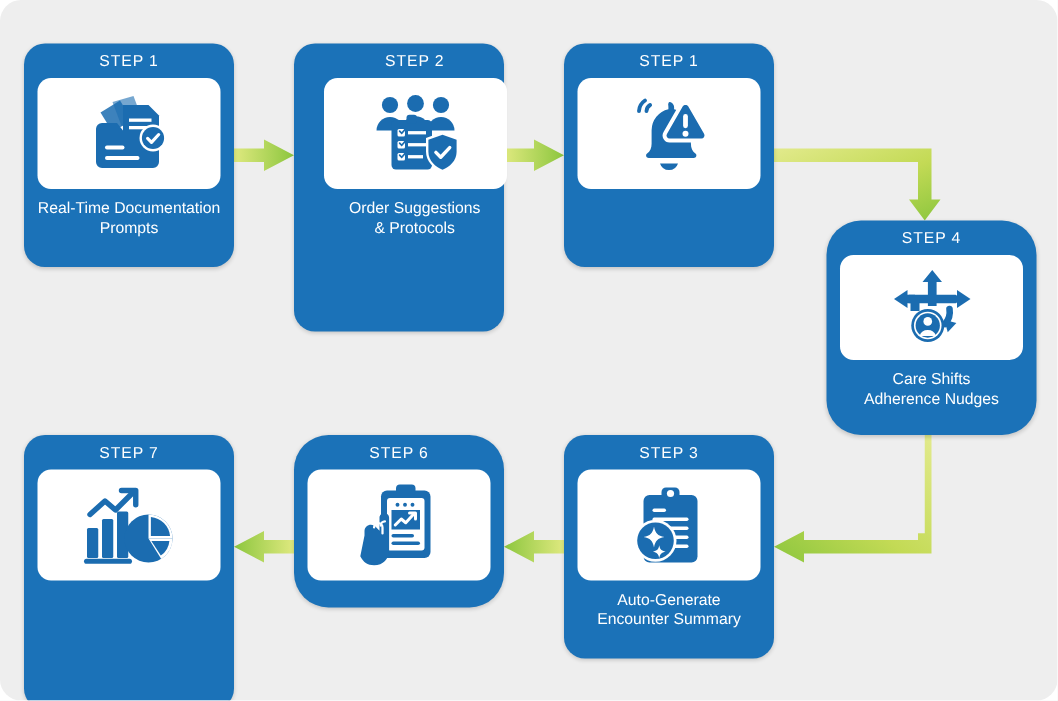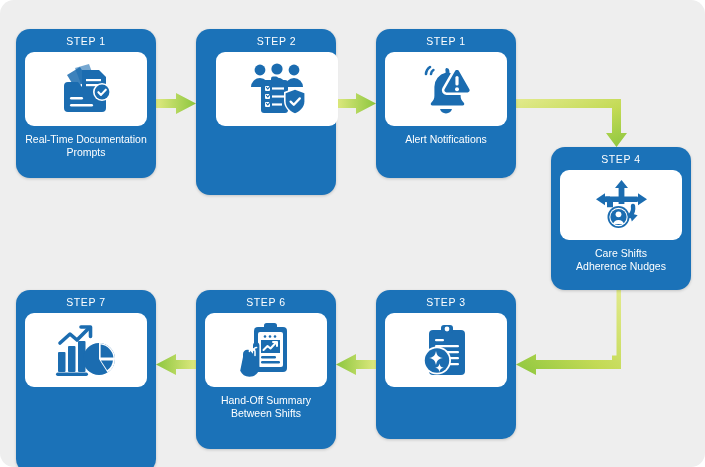--- a/index.html
+++ b/index.html
@@ -60,27 +60,27 @@
     font-size: 10.5px;
     line-height: 1.32;
     text-align: center;
     padding: 7px 6px 0 6px;
     white-space: pre-line;
     user-select: none;
   }
 
   
   #card-1 { left: 16px;  top: 29px;  width: 140px; height: 149px; }
-  #card-2 { left: 196px; top: 29px;  width: 140px; height: 166px; padding-left: 21px; }
+  #card-2 { left: 196px; top: 29px;  width: 140px; height: 192px; padding-left: 21px; }
   #card-3 { left: 376px; top: 29px;  width: 140px; height: 149px; }
   
-  #card-4 { left: 551px; top: 147px; width: 140px; height: 143px; }
+  #card-4 { left: 551px; top: 147px; width: 140px; height: 143px; border-radius: 23px; }
   
   #card-5 { left: 376px; top: 290px; width: 140px; height: 149px; }
-  #card-6 { left: 196px; top: 290px; width: 140px; height: 159px; }
+  #card-6 { left: 196px; top: 290px; width: 140px; height: 115px; border-radius: 23px; }
   #card-7 { left: 16px;  top: 290px; width: 140px; height: 183px; }
 
   #card-1 .icon-plate,
   #card-2 .icon-plate,
   #card-3 .icon-plate,
   #card-5 .icon-plate,
   #card-6 .icon-plate,
   #card-7 .icon-plate { width: 122px; height: 74px; }
   #card-4 .icon-plate { width: 122px; height: 70px; }
 
@@ -196,41 +196,42 @@
           <path d="M19.4 27.4 l1.4 1.5 l2.6 -3" stroke="#1b6cb0" stroke-width="1.1" fill="none" stroke-linecap="round"></path>
           <path d="M19.4 35.4 l1.4 1.5 l2.6 -3" stroke="#1b6cb0" stroke-width="1.1" fill="none" stroke-linecap="round"></path>
           <path d="M19.4 43.4 l1.4 1.5 l2.6 -3" stroke="#1b6cb0" stroke-width="1.1" fill="none" stroke-linecap="round"></path>
 
           <path d="M37 32 l11 -4 l11 4 v9 c0 7 -5.5 11.5 -11 13.6 C42.5 52.5 37 48 37 41 Z" fill="#ffffff"></path>
           <path d="M38.6 33.2 l9.4 -3.4 l9.4 3.4 v8 c0 6.1 -4.7 10.1 -9.4 12 c-4.7 -1.9 -9.4 -5.9 -9.4 -12 Z" fill="#1b6cb0"></path>
           <path d="M43.6 41.6 l3.2 3.2 l6 -6.4" stroke="#ffffff" stroke-width="2.3" fill="none" stroke-linecap="round" stroke-linejoin="round"></path>
         </g>
       </svg>
     </div>
+    <div class="card-label">Order Suggestions
+&amp; Protocols</div>
   </div>
 
   <div class="card" id="card-3">
     <div class="card-step">STEP 1</div>
     <div class="icon-plate">
       <svg width="58" height="58" viewBox="0 0 58 58">
         <g fill="#1b6cb0">
 
           <path d="M9 14 a9 9 0 0 1 4 -7" stroke="#1b6cb0" stroke-width="2.6" fill="none" stroke-linecap="round"></path>
           <path d="M14 14 a5 5 0 0 1 2.4 -4" stroke="#1b6cb0" stroke-width="2.6" fill="none" stroke-linecap="round"></path>
 
           <path d="M29 8 a3.4 3.4 0 0 1 3.4 3.4 v1.4 a14.5 14.5 0 0 1 11.2 14 v9 c0 3 1 5 3 6.6 c1.3 1 0.6 3 -1.1 3 H15.5 c-1.7 0 -2.4 -2 -1.1 -3 c2 -1.6 3 -3.6 3 -6.6 v-9 a14.5 14.5 0 0 1 11.2 -14 v-1.4 A3.4 3.4 0 0 1 29 8 Z"></path>
           <path d="M23 49 a6.3 6.3 0 0 0 12 0 Z"></path>
 
           <path d="M40 8.5 a3.4 3.4 0 0 1 2.9 1.7 l10.6 18.4 a3.4 3.4 0 0 1 -2.9 5.1 h-21.2 a3.4 3.4 0 0 1 -2.9 -5.1 l10.6 -18.4 A3.4 3.4 0 0 1 40 8.5 Z" fill="#1b6cb0" stroke="#ffffff" stroke-width="2.6"></path>
           <rect x="38.4" y="16" width="3.2" height="9.5" rx="1.6" fill="#ffffff"></rect>
           <circle cx="40" cy="29.2" r="2" fill="#ffffff"></circle>
         </g>
       </svg>
     </div>
-    <div class="card-label">Alert Notifications</div>
   </div>
 
   <div class="card" id="card-4">
     <div class="card-step">STEP 4</div>
     <div class="icon-plate">
       <svg width="56" height="54" viewBox="0 0 56 54">
         <g fill="#1b6cb0">
 
           <path d="M28.5 2 l6.5 8 h-3.6 v16 h-5.8 v-16 h-3.6 Z"></path>
 
@@ -275,20 +276,22 @@
             <rect x="17" y="42" width="24" height="2.3" rx="1.1"></rect>
           </g>
 
           <circle cx="19" cy="39.5" r="14" fill="#ffffff"></circle>
           <circle cx="19" cy="39.5" r="12.2" fill="#1b6cb0"></circle>
           <path d="M18 30 c0.9 4.6 2.4 6.1 7 7 c-4.6 0.9 -6.1 2.4 -7 7 c-0.9 -4.6 -2.4 -6.1 -7 -7 c4.6 -0.9 6.1 -2.4 7 -7 Z" fill="#ffffff"></path>
           <path d="M21.5 42.5 c0.55 2.8 1.45 3.7 4.25 4.25 c-2.8 0.55 -3.7 1.45 -4.25 4.25 c-0.55 -2.8 -1.45 -3.7 -4.25 -4.25 c2.8 -0.55 3.7 -1.45 4.25 -4.25 Z" fill="#ffffff"></path>
         </g>
       </svg>
     </div>
+    <div class="card-label">Auto-Generate
+Encounter Summary</div>
   </div>
 
   <div class="card" id="card-6">
     <div class="card-step">STEP 6</div>
     <div class="icon-plate">
       <svg width="58" height="58" viewBox="0 0 58 58">
         <g fill="#1b6cb0">
 
           <rect x="17" y="6" width="33" height="45" rx="4"></rect>
           <rect x="27" y="2" width="13" height="7" rx="2.6"></rect>
@@ -306,22 +309,20 @@
           <rect x="24" y="35" width="15" height="2.4" rx="1.2"></rect>
           <rect x="24" y="40" width="19" height="2.4" rx="1.2"></rect>
 
           <path d="M6 33 c0 -2.4 2 -4.2 4.3 -4.2 c1.2 0 2.3 0.5 3.1 1.3 l2.6 2.7 v-8.6 c0 -1.8 1.4 -3.2 3.2 -3.2 c1.8 0 3.2 1.4 3.2 3.2 v21.4 c0 6 -4 10.2 -10 10.2 c-4.4 0 -7.3 -2.1 -9.2 -6 L6 36 Z"></path>
           <path d="M16 30.5 v-5 c0 -1.5 1.2 -2.7 2.7 -2.7 c1.5 0 2.7 1.2 2.7 2.7 v5" fill="#ffffff" opacity="0.0"></path>
           <path d="M12.4 30.6 c0 -1.6 1.3 -2.8 2.8 -2.8 c1.5 0 2.8 1.2 2.8 2.8 v4" stroke="#ffffff" stroke-width="1.5" fill="none" stroke-linecap="round"></path>
           <path d="M16.8 29.4 c0 -1.6 1.3 -2.8 2.8 -2.8" stroke="#ffffff" stroke-width="1.5" fill="none" stroke-linecap="round"></path>
         </g>
       </svg>
     </div>
-    <div class="card-label">Hand-Off Summary
-Between Shifts</div>
   </div>
 
   <div class="card" id="card-7">
     <div class="card-step">STEP 7</div>
     <div class="icon-plate">
       <svg width="62" height="56" viewBox="0 0 62 56">
         <g fill="#1b6cb0">
 
           <path d="M5 21 l10 -9 l7 6 l12 -12" stroke="#1b6cb0" stroke-width="3.6" fill="none" stroke-linecap="round" stroke-linejoin="round"></path>
           <path d="M26 5 h9.5 v9.5" stroke="#1b6cb0" stroke-width="3.6" fill="none" stroke-linecap="round" stroke-linejoin="round"></path>

